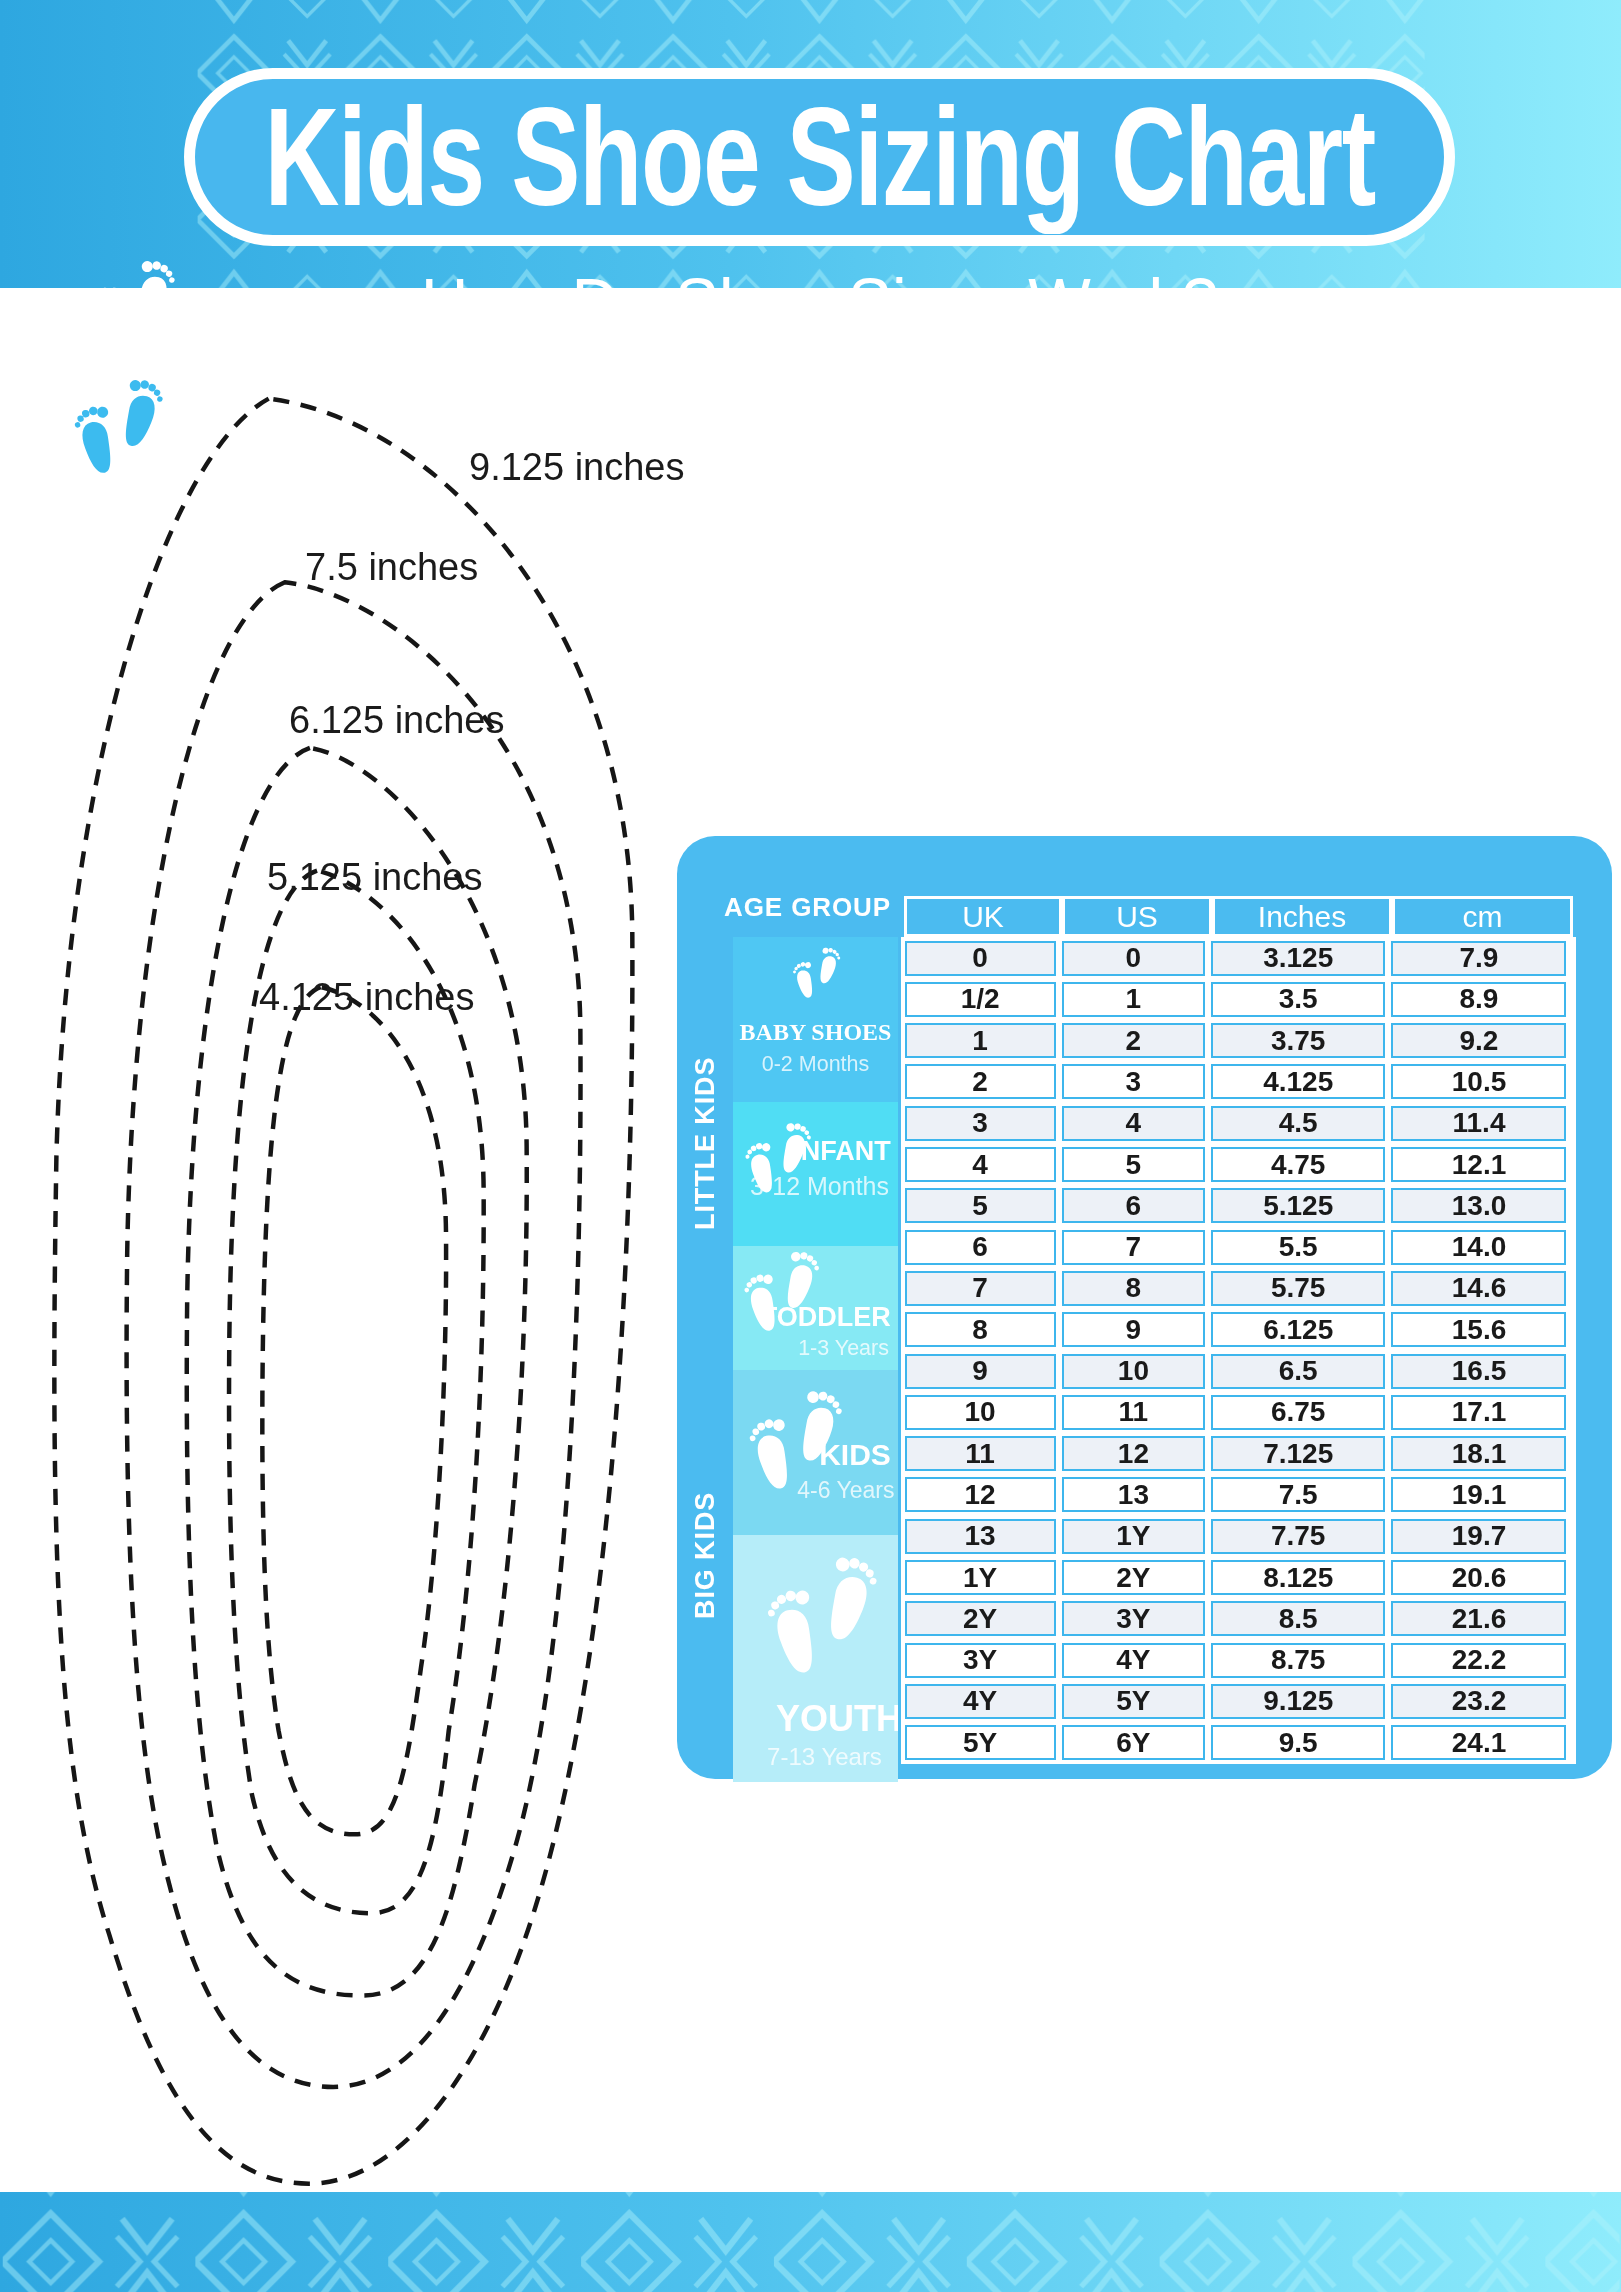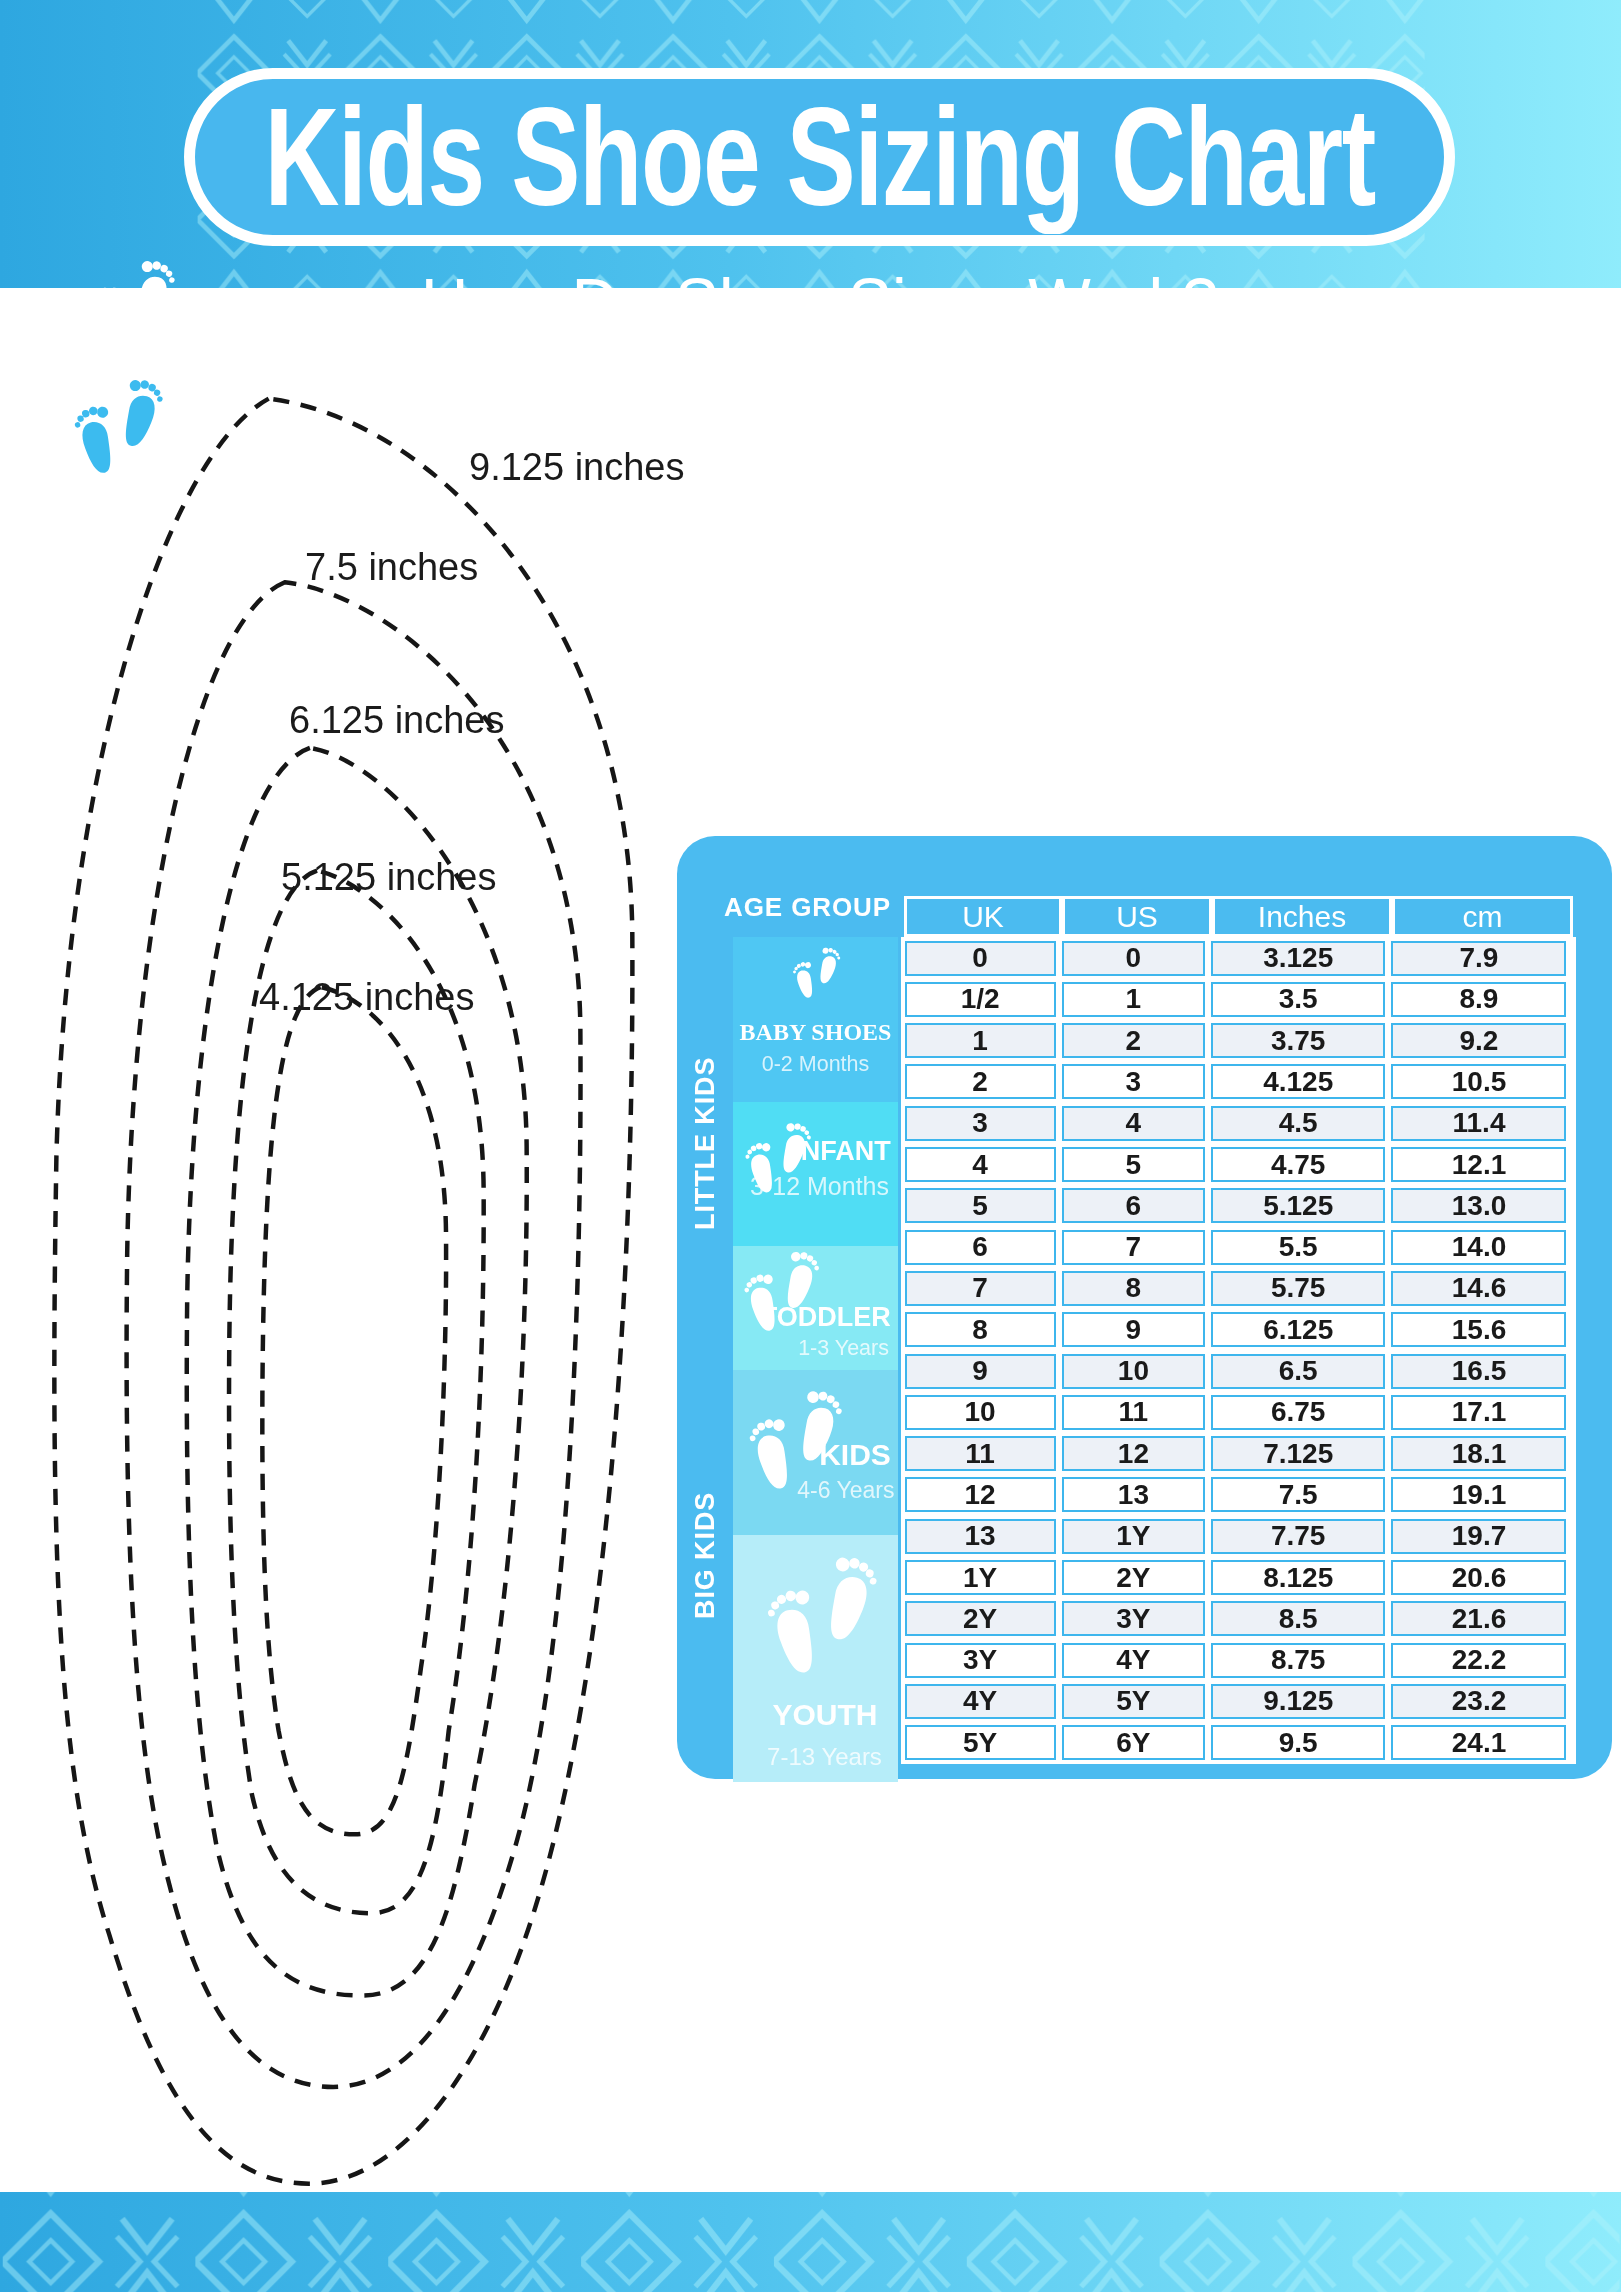--- a/index.html
+++ b/index.html
@@ -96,21 +96,21 @@
 
   .g2 .feet { left:1.8px; top:0px; width:93px; height:90px; }
   .g2 .ag-name  { right:7.2px; top:56px;  font-size:27px; }
   .g2 .ag-range { right:9px; top:90px; font-size:21.5px; }
 
   .g3 .feet { left:5.4px; top:14.3px; width:115px; height:111px; }
   .g3 .ag-name  { right:7.2px; top:68px;  font-size:30px; }
   .g3 .ag-range { right:3.6px; top:107px; font-size:23px; }
 
   .g4 .feet { left:21.5px; top:14.3px; width:134px; height:131px; }
-  .g4 .ag-name  { left:0; width:165px; text-align:center; padding-left:19px; top:163px; font-size:30px; }
+  .g4 .ag-name  { left:0; width:165px; text-align:left; padding-left:43px; top:163px; font-size:36px; }
   .g4 .ag-range { left:0; width:165px; text-align:center; padding-left:18px; top:208px; font-size:24px; }
 
   .hidden-defs { position:absolute; width:0; height:0; overflow:hidden; }
 </style>
 </head>
 <body>
 
 <svg class="hidden-defs" aria-hidden="true">
   <defs>
     <g id="onefoot">
@@ -171,21 +171,21 @@
   </svg>
 
   <svg class="feet feet-content" viewBox="-52 -58 104 120">
       <use href="#pairfeet"></use>
     </svg>
 
   <div id="inch-labels">
       <div class="inch-label" style="left: 469px; top: 446px;">9.125 inches</div>
       <div class="inch-label" style="left: 305px; top: 546px;">7.5 inches</div>
       <div class="inch-label" style="left: 289px; top: 699px;">6.125 inches</div>
-      <div class="inch-label" style="left: 281px; top: 856px;">5.125 inches</div>
+      <div class="inch-label" style="left: 267px; top: 856px;">5.125 inches</div>
       <div class="inch-label" style="left: 259px; top: 976px;">4.125 inches</div>
     </div>
 
   <div class="panel">
     <div class="age-group-header">AGE GROUP</div>
     <div class="side-label side-little">LITTLE KIDS</div>
     <div class="side-label side-big">BIG KIDS</div>
 
     <div class="age-cells">
         <div class="age-cell g0" style="height: 165px; background: rgb(79, 199, 243);">

